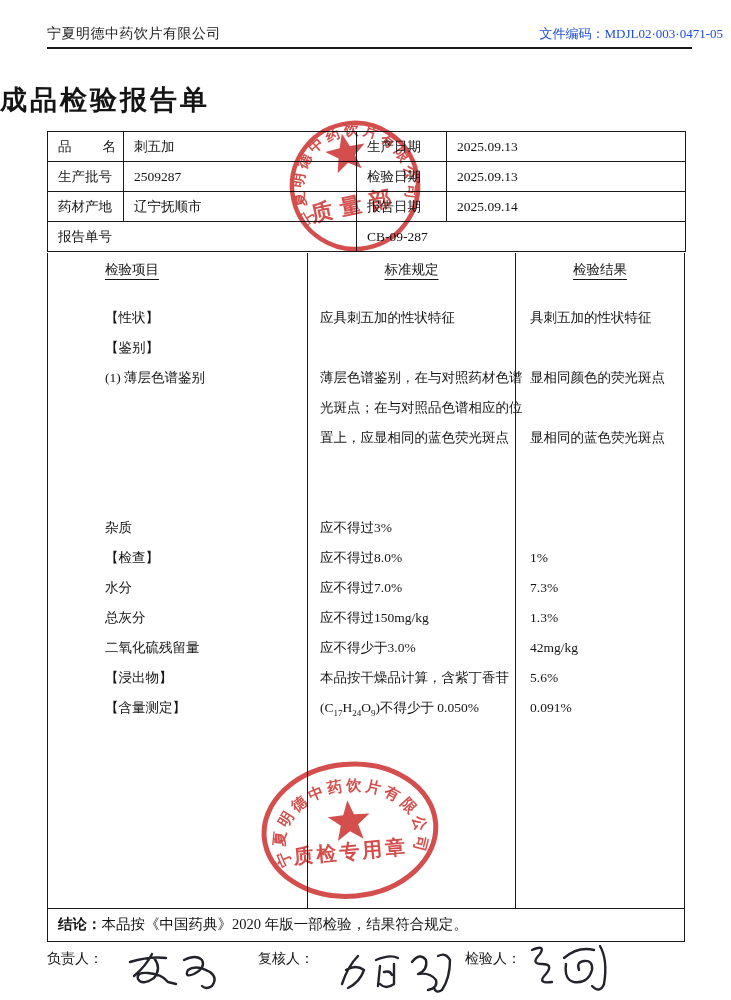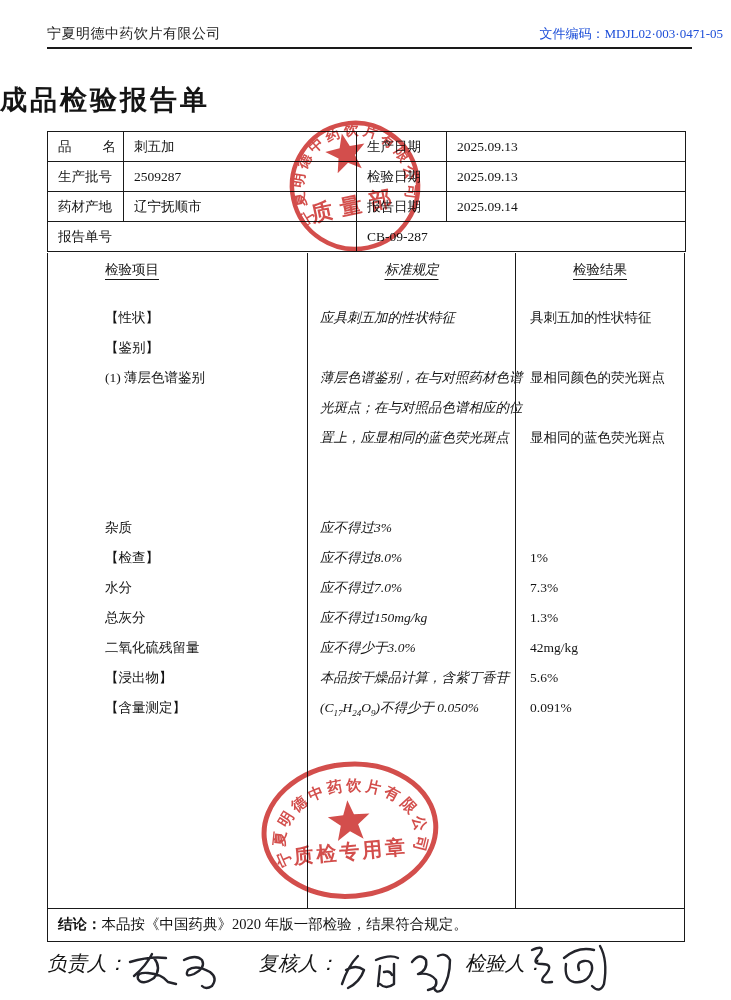--- a/index.html
+++ b/index.html
@@ -41,40 +41,40 @@
   }
   .spread { width: 58px; text-align-last: justify; text-align: justify; }
   
   .main-table {
     position: absolute; top: 253px; left: 47px; width: 638px; height: 656px;
     border: 1px solid #1a1a1a; border-top: none;
     display: flex; font-size: 13.5px; padding-left: 47px;
   }
   .mcol { height: 100%; }
   .mcol-1 { width: 213px; border-right: 1px solid #1a1a1a; }
-  .mcol-2 { width: 208px; border-right: 1px solid #1a1a1a; font-style: italic; }
+  .mcol-2 { width: 208px; border-right: 1px solid #1a1a1a; }
   .mcol-3 { flex: 1; }
   .col-header { height: 50px; padding-top: 8px; font-size: 13.5px; }
   .col-header span { text-decoration: underline; text-underline-offset: 5px; }
   .mcol-1 .col-header { padding-left: 10px; text-align: left; }
   .mcol-2 .col-header, .mcol-3 .col-header { text-align: center; }
   .tline { height: 30px; line-height: 30px; white-space: nowrap; }
   .mcol-1 .tline { padding-left: 10px; }
   .mcol-2 .tline { padding-left: 12px; }
   .mcol-3 .tline { padding-left: 14px; }
   .tline sub { font-size: 9px; }
   
   .conclusion {
     position: absolute; top: 909px; left: 47px; width: 638px; height: 33px;
     border: 1px solid #1a1a1a; border-top: none;
     line-height: 31px; padding-left: 10px; font-size: 14.5px; white-space: nowrap;
   }
   .conclusion b { font-weight: bold; }
   
-  .sign-row { position: absolute; top: 944px; left: 47px; right: 10px; height: 56px; font-size: 20px; font-style: italic; }
+  .sign-row { position: absolute; top: 944px; left: 47px; right: 10px; height: 56px; font-size: 14px; }
   .sig-label { position: absolute; top: 6px; white-space: nowrap; }
   .lbl-resp { left: 0; }
   .lbl-review { left: 211px; }
   .lbl-inspect { left: 418px; }
   .sig { position: absolute; }
   .sig-1 { left: 75px; top: 2px; }
   .sig-2 { left: 285px; top: 0; }
   .sig-3 { left: 473px; top: -6px; }
   .sig path { fill: none; stroke: #23242b; stroke-width: 2.4; stroke-linecap: round; stroke-linejoin: round; }
   

